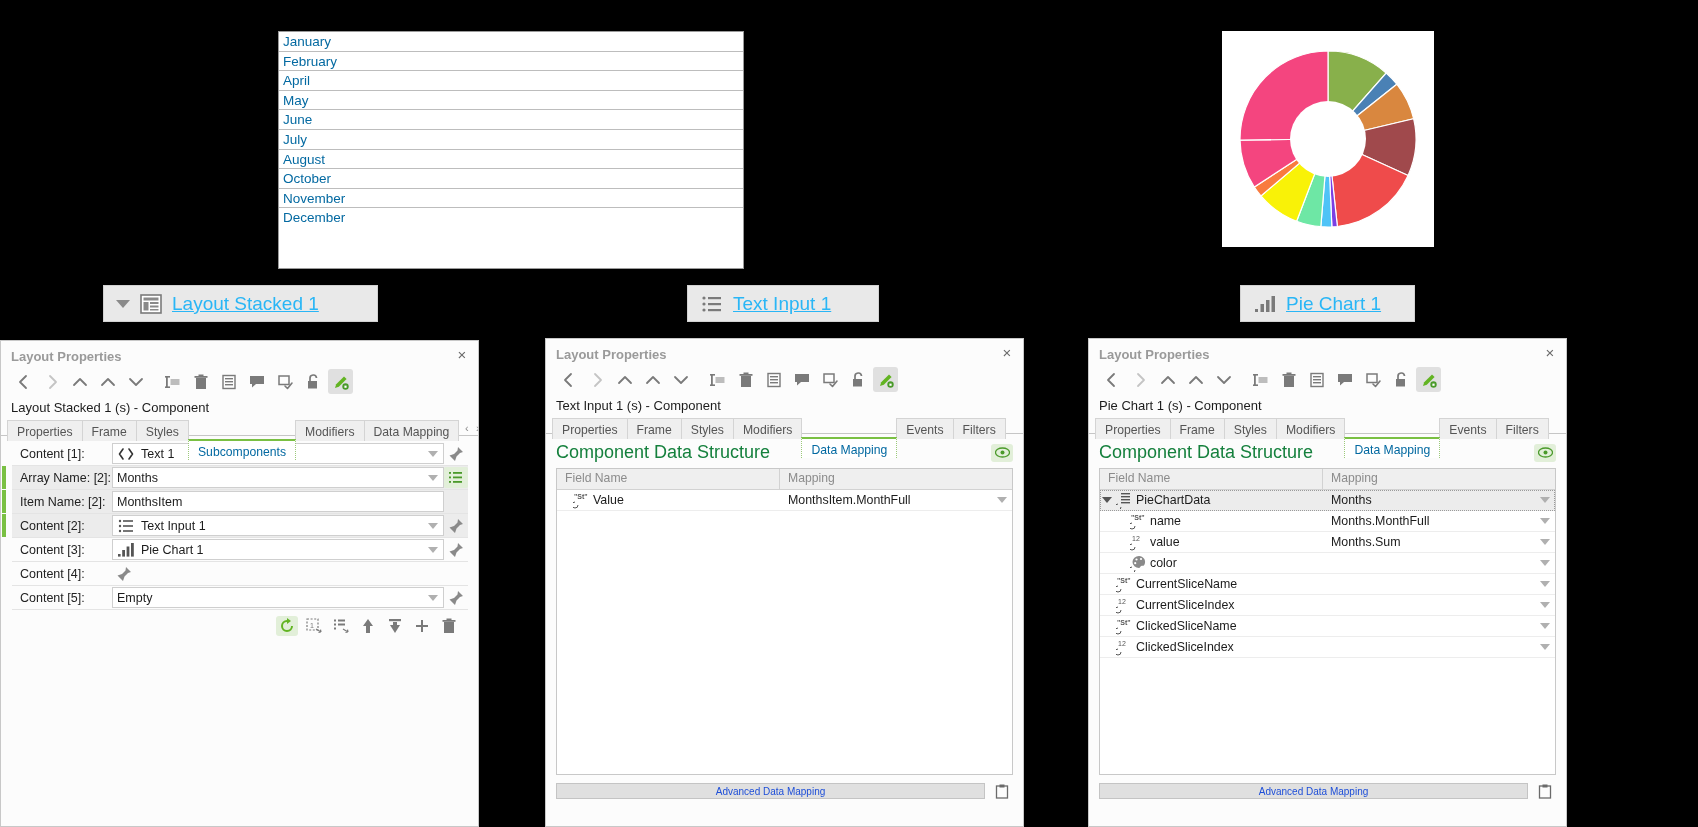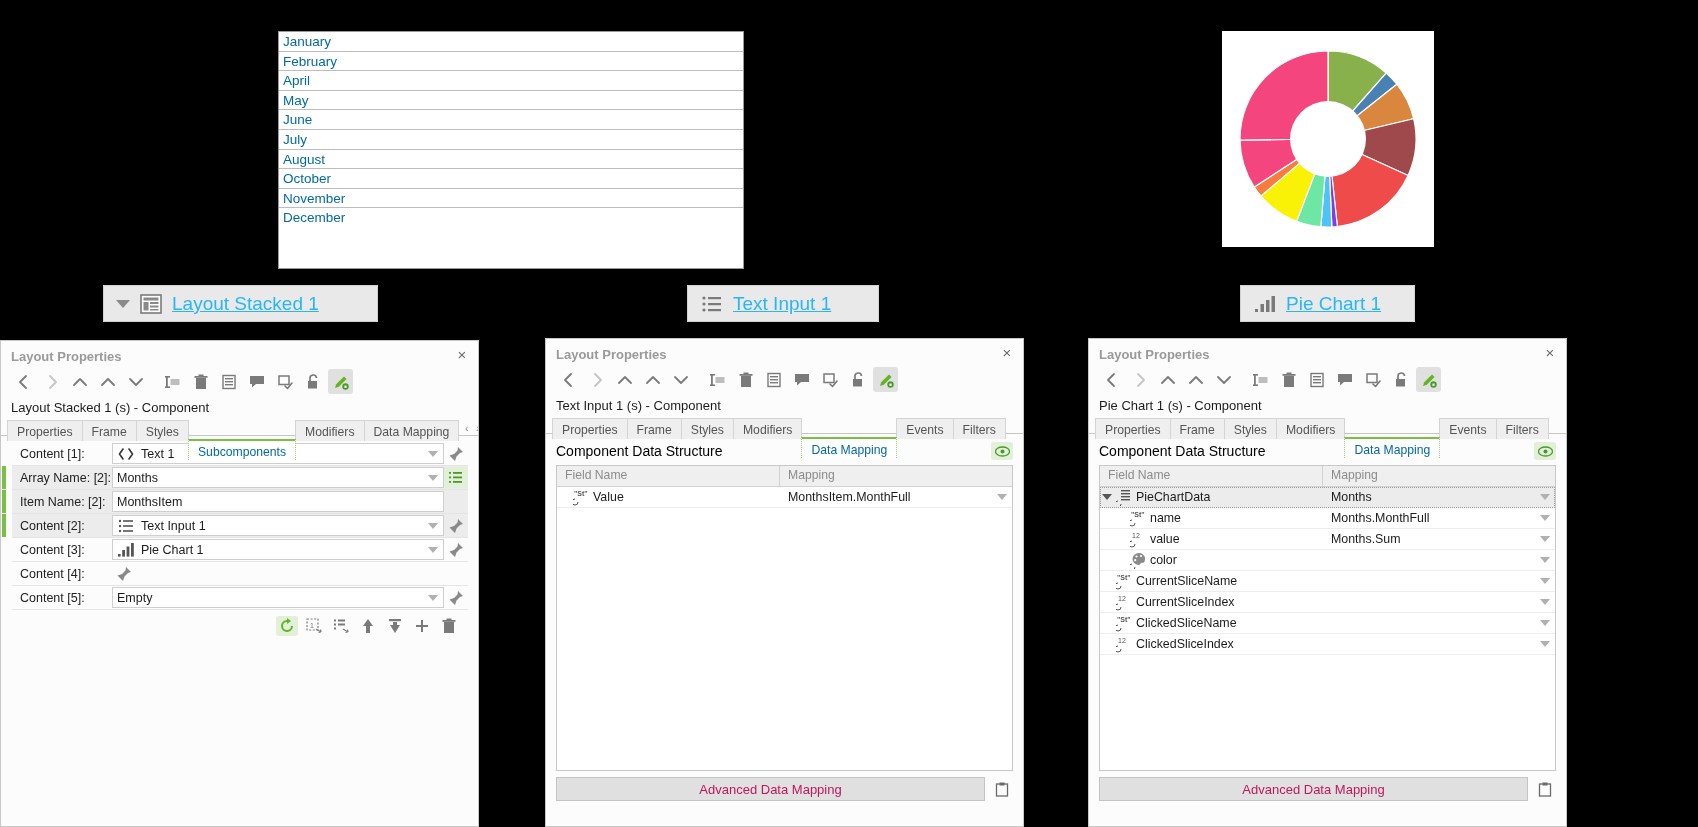--- a/index.html
+++ b/index.html
@@ -194,21 +194,21 @@
     gap: 5px;
     padding: 6px 18px 0 0;
   }
   .sb-btn { width: 22px; height: 20px; display:flex; align-items:center; justify-content:center; border-radius:3px; }
   .sb-btn.active { background: #e2efd9; }
 
   
   .dm-wrap { padding: 8px 10px 0 10px; height: calc(100% - 120px); display:flex; flex-direction:column; }
   .dm-head {
     display:flex; align-items:center; justify-content:space-between;
-    font-size: 14px; color: #000000; margin-bottom: 5px; gap: 6px;
+    font-size: 18px; color: #15803d; margin-bottom: 5px; gap: 6px;
   }
   .eye-btn { width: 22px; height: 18px; display:flex; align-items:center; justify-content:center; background:#e2efd9; border-radius:3px;}
   .dm-table {
     flex: 1;
     border: 1px solid #c8c8c8;
     background: #fff;
     display: flex; flex-direction: column;
     min-height: 0;
   }
   .dm-thead {
@@ -229,23 +229,23 @@
   .dm-expander { width: 14px; display:flex; justify-content:center; align-items:center; }
   .dm-tri { width:0;height:0;border-left:5px solid transparent;border-right:5px solid transparent;border-top:6px solid #555; }
   .dm-ticon { width: 22px; display:flex; justify-content:center; align-items:center; }
   .dm-name { font-size: 12.4px; color:#1c1c1c; white-space:nowrap; }
   .dm-map { font-size: 12.4px; color:#1c1c1c; white-space:nowrap; }
   .dm-foot {
     display:flex; align-items:center; gap:6px;
     padding: 6px 0 0 0;
   }
   .adv-btn {
-    flex: 1; height: 24px;
+    flex: 1; height: 16px;
     background: #e0e0e0; border: 1px solid #c4c4c4;
-    font-size: 13px; color:#be185d;
+    font-size: 10px; color:#1d4ed8;
     display:flex; align-items:center; justify-content:center;
   }
   .foot-icon { width: 22px; height: 20px; display:flex; align-items:center; justify-content:center; }
 
   .indent-1 { padding-left: 14px; }
 </style>
 </head>
 <body>
 
 <div id="root">

